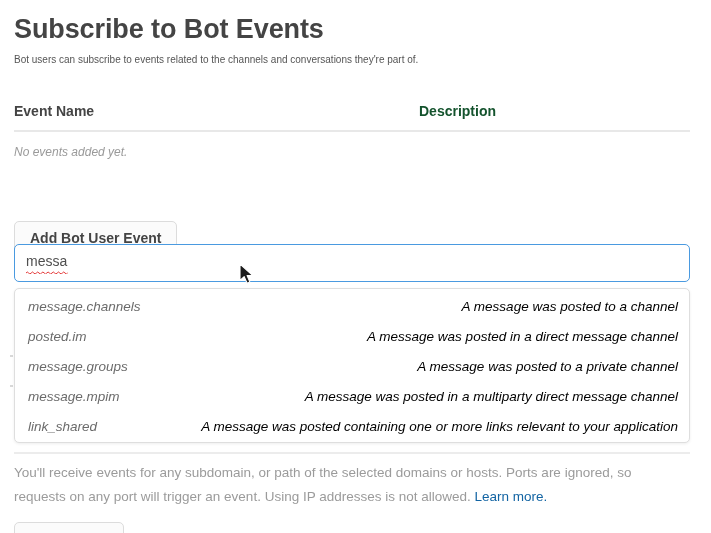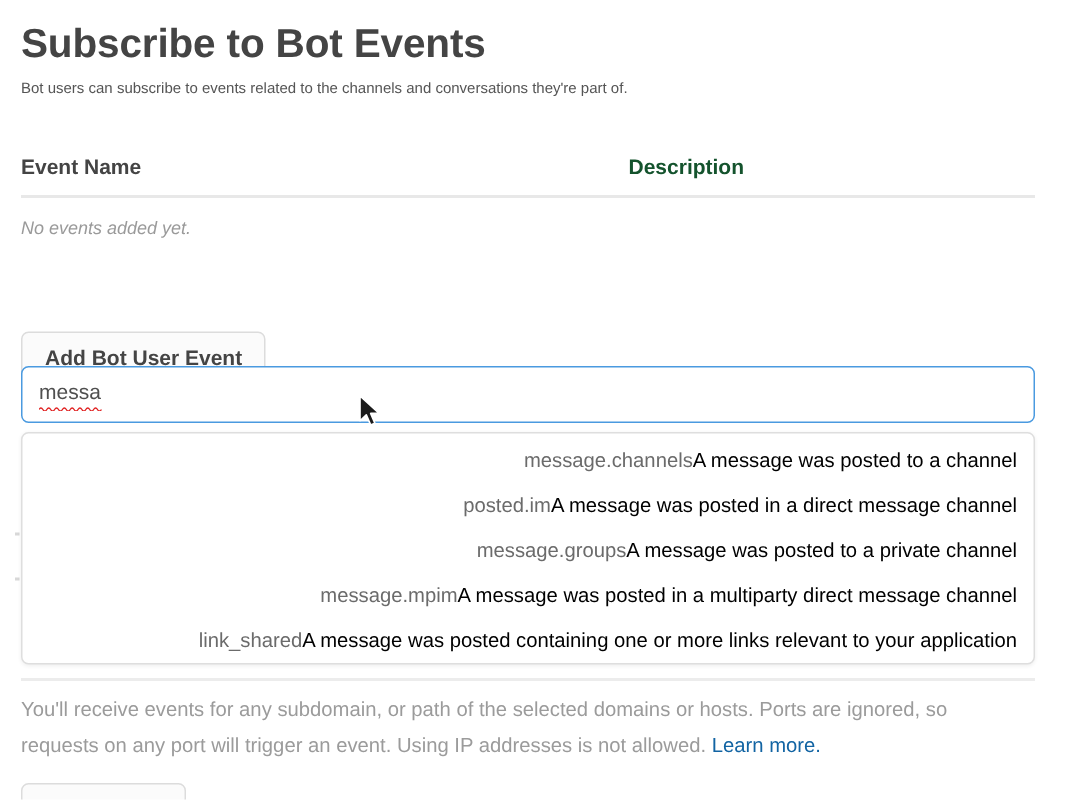--- a/index.html
+++ b/index.html
@@ -160,24 +160,25 @@
     border: 1px solid #dedede;
     border-radius: 5px;
     box-shadow: 0 1px 3px rgba(0,0,0,0.07);
     overflow: hidden;
   }
   .dropdown-option {
     position: relative;
     height: 30px;
     display: flex;
     align-items: center;
-    justify-content: flex-end;
+    justify-content: space-between;
     padding: 0 11px 0 13px;
     box-sizing: border-box;
     cursor: pointer;
+    font-style: italic;
   }
   .dropdown-option:first-child { margin-top: 2px; }
   .option-name {
     font-size: 13.5px;
     color: #6b6b6b;
     white-space: nowrap;
   }
   .option-desc {
     font-size: 13.5px;
     color: #000000;

